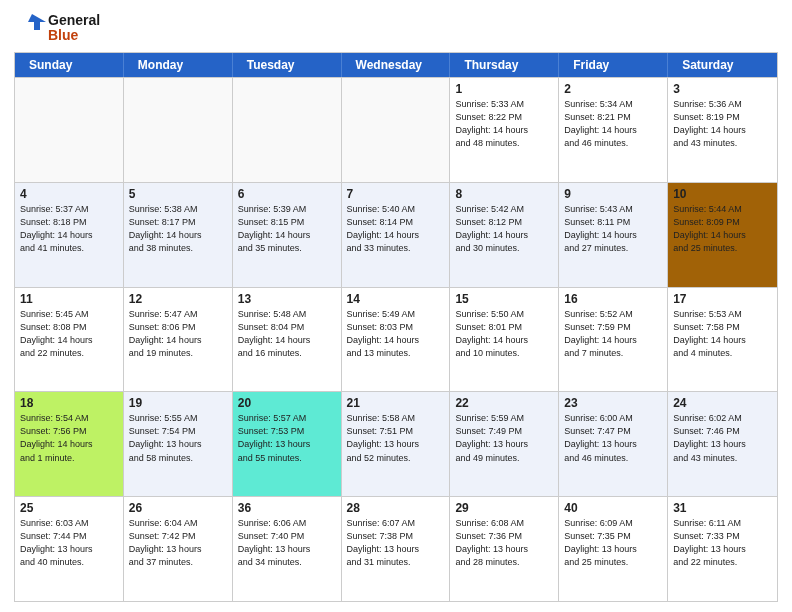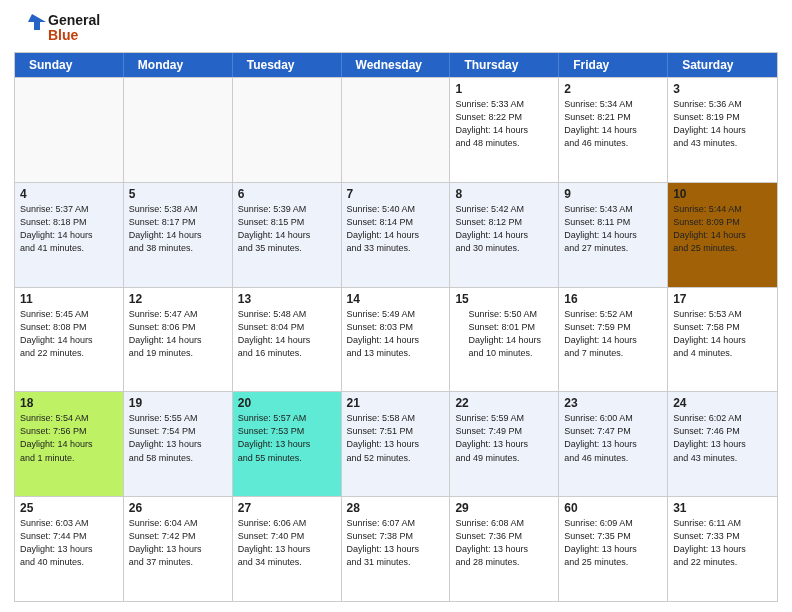--- a/index.html
+++ b/index.html
@@ -230,21 +230,21 @@
           </div>
           <div class="cal-cell">
             <div class="day-num">14</div>
             <div class="day-info" style="white-space: pre-line;">Sunrise: 5:49 AM
 Sunset: 8:03 PM
 Daylight: 14 hours
 and 13 minutes.</div>
           </div>
           <div class="cal-cell">
             <div class="day-num">15</div>
-            <div class="day-info" style="white-space: pre-line; margin-left: 13px;">Sunrise: 5:50 AM
+            <div class="day-info" style="white-space: pre-line;">Sunrise: 5:50 AM
 Sunset: 8:01 PM
 Daylight: 14 hours
 and 10 minutes.</div>
           </div>
           <div class="cal-cell">
             <div class="day-num">16</div>
             <div class="day-info" style="white-space: pre-line;">Sunrise: 5:52 AM
 Sunset: 7:59 PM
 Daylight: 14 hours
 and 7 minutes.</div>
@@ -317,42 +317,42 @@
 and 40 minutes.</div>
           </div>
           <div class="cal-cell">
             <div class="day-num">26</div>
             <div class="day-info" style="white-space: pre-line;">Sunrise: 6:04 AM
 Sunset: 7:42 PM
 Daylight: 13 hours
 and 37 minutes.</div>
           </div>
           <div class="cal-cell">
-            <div class="day-num">27</div>
+            <div class="day-num">36</div>
             <div class="day-info" style="white-space: pre-line;">Sunrise: 6:06 AM
 Sunset: 7:40 PM
 Daylight: 13 hours
 and 34 minutes.</div>
           </div>
           <div class="cal-cell">
             <div class="day-num">28</div>
             <div class="day-info" style="white-space: pre-line;">Sunrise: 6:07 AM
 Sunset: 7:38 PM
 Daylight: 13 hours
 and 31 minutes.</div>
           </div>
           <div class="cal-cell">
             <div class="day-num">29</div>
             <div class="day-info" style="white-space: pre-line;">Sunrise: 6:08 AM
 Sunset: 7:36 PM
 Daylight: 13 hours
 and 28 minutes.</div>
           </div>
           <div class="cal-cell">
-            <div class="day-num">60</div>
+            <div class="day-num">40</div>
             <div class="day-info" style="white-space: pre-line;">Sunrise: 6:09 AM
 Sunset: 7:35 PM
 Daylight: 13 hours
 and 25 minutes.</div>
           </div>
           <div class="cal-cell">
             <div class="day-num">31</div>
             <div class="day-info" style="white-space: pre-line;">Sunrise: 6:11 AM
 Sunset: 7:33 PM
 Daylight: 13 hours

